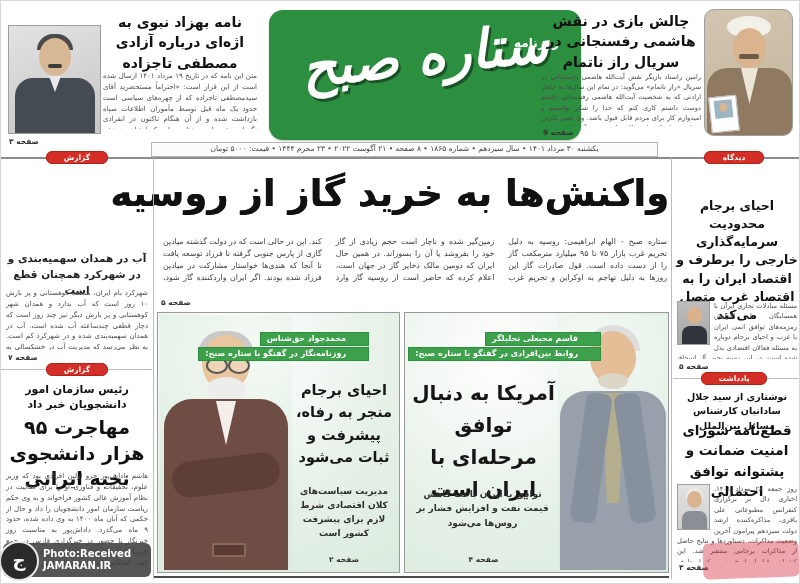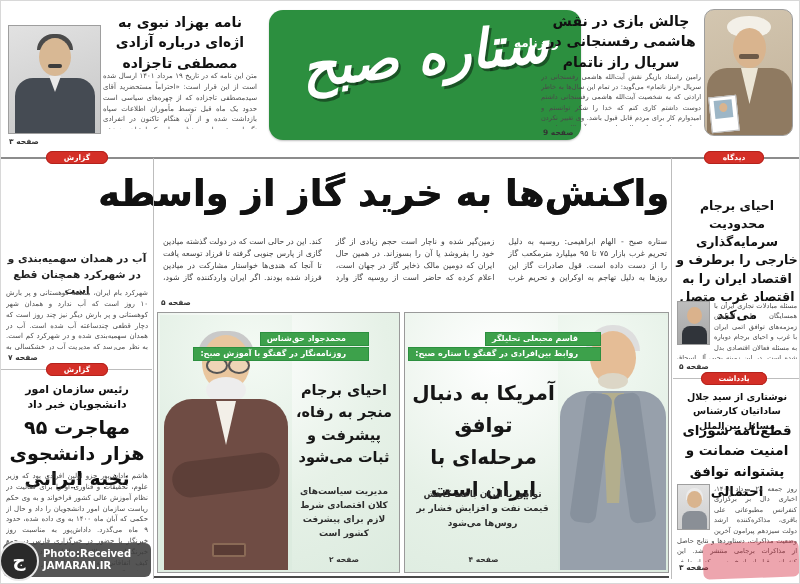--- a/index.html
+++ b/index.html
@@ -71,20 +71,21 @@
     <div class="shape" style="left:40px;top:50px;width:12px;height:16px;background:#e9e9e9;clip-path:polygon(0 0,100% 0,50% 100%);"></div>
   </div>
   <span class="abs pref" style="left:8px;top:136px;">صفحه ۳</span>
   <div class="abs hl" style="left:102px;top:11px;width:154px;font-size:14px;line-height:1.45;text-align:center;">نامه بهزاد نبوی به اژه‌ای درباره آزادی مصطفی تاجزاده</div>
   <div class="abs body-txt" style="left:102px;top:70px;width:154px;height:58px;font-size:7px;overflow:hidden;">متن این نامه که در تاریخ ۱۹ مرداد ۱۴۰۱ ارسال شده است از این قرار است: «احتراماً مستحضرید آقای سیدمصطفی تاجزاده که از چهره‌های سیاسی است حدود یک ماه قبل توسط مأموران اطلاعات سپاه بازداشت شده و از آن هنگام تاکنون در انفرادی نگهداری شده است. نظر به این که ایشان جز نشر نظرات و تحلیل‌های کتبی نداشته است و همه آن‌ها در دسترس همگان بوده و هست...</div>
 
   <div class="abs masthead" style="left:268px;top:9px;width:312px;height:130px;">
     <span class="abs" style="right:22px;top:26px;color:#fff;font-size:12px;font-weight:bold;">روزنامه</span>
     <div class="big">ستاره صبح</div>
   </div>
+  <div class="abs datestrip" style="left:150px;top:141px;width:505px;height:13px;">یکشنبه ۳۰ مرداد ۱۴۰۱ • سال سیزدهم • شماره ۱۸۶۵ • ۸ صفحه • ۲۱ آگوست ۲۰۲۲ • ۲۳ محرم ۱۴۴۴ • قیمت: ۵۰۰۰ تومان</div>
 
   <div class="abs hl" style="left:540px;top:10px;width:160px;font-size:14px;line-height:1.45;text-align:center;">چالش بازی در نقش هاشمی رفسنجانی در سریال راز ناتمام</div>
   <div class="abs body-txt" style="left:540px;top:71px;width:160px;height:54px;font-size:6.6px;overflow:hidden;">رامین راستاد بازیگر نقش آیت‌الله هاشمی رفسنجانی در سریال «راز ناتمام» می‌گوید: در تمام این سال‌ها به خاطر ارادتی که به شخصیت آیت‌الله هاشمی رفسنجانی داشتم دوست داشتم کاری کنم که خدا را شکر توانستم و امیدوارم کار برای مردم قابل قبول باشد. وی تغییر نکردن صدایش را یکی از چالش‌های نقش آیت‌الله هاشمی رفسنجانی می‌داند و می‌گوید از همان اول به کارگردان سریال گفتم که اگر بخواهید...</div>
   <span class="abs pref" style="left:542px;top:127px;">صفحه 9</span>
   <div class="abs photo" style="left:703px;top:8px;width:89px;height:127px;border-radius:10px;background:linear-gradient(160deg,#d3c6b0,#c2b29a);">
     <div class="shape" style="left:22px;top:6px;width:44px;height:22px;border-radius:50%;background:#f3f0e8;"></div>
     <div class="shape" style="left:28px;top:18px;width:33px;height:40px;border-radius:50%;background:#d9b48e;"></div>
     <div class="shape" style="left:34px;top:44px;width:20px;height:5px;border-radius:2px;background:#6d5a48;"></div>
     <div class="shape" style="left:2px;top:58px;width:85px;height:70px;border-radius:20px 20px 0 0;background:#8f7a61;"></div>
     <div class="shape" style="left:36px;top:58px;width:17px;height:36px;background:#ece6d6;clip-path:polygon(0 0,100% 0,50% 100%);"></div>
@@ -110,38 +111,38 @@
   <div class="abs hl" style="left:10px;top:381px;width:132px;font-size:11px;line-height:1.4;text-align:center;">رئیس سازمان امور دانشجویان خبر داد</div>
   <div class="abs hl" style="left:3px;top:414px;width:146px;font-size:19px;line-height:1.35;text-align:center;">مهاجرت ۹۵ هزار دانشجوی نخبه ایرانی</div>
   <div class="abs body-txt" style="left:5px;top:470px;width:142px;height:100px;font-size:7px;overflow:hidden;">هاشم داداش‌پور جزو اولین افرادی بود که وزیر علوم، تحقیقات و فناوری او را برای فعالیت در نظام آموزش عالی کشور فراخواند و به وی حکم ریاست سازمان امور دانشجویان را داد و حال از حکمی که آبان ماه ۱۴۰۰ به وی داده شده، حدود ۹ ماه می‌گذرد. داداش‌پور به مناسبت روز خبرنگار با حضور در خبرگزاری فارس در جمع خبرنگاران به سوالات آن‌ها پاسخ داد و از کم و کیف اتفاقاتی که در سازمان امور دانشجویان می‌افتد گفت. بخش...</div>
 
   <div class="abs wm" style="left:2px;top:542px;width:148px;height:34px;padding:5px 4px 0 40px;box-sizing:border-box;">
     <div class="wm-logo">ج</div>
     <div class="t1">Photo:Received</div>
     <div class="t2">JAMARAN.IR</div>
   </div>
 
-  <div class="abs hl" style="left:158px;top:161px;width:510px;height:64px;font-size:37px;line-height:64px;text-align:center;white-space:nowrap;text-shadow:0.4px 0 0 #111;">واکنش‌ها به خرید گاز از واسطه</div>
+  <div class="abs hl" style="left:158px;top:161px;width:510px;height:64px;font-size:37px;line-height:64px;text-align:center;white-space:nowrap;text-shadow:0.4px 0 0 #111;">واکنش‌ها به خرید گاز از روسیه</div>
   <div class="abs body-txt" style="left:162px;top:235px;width:504px;height:58px;font-size:7.8px;overflow:hidden;column-count:3;column-gap:14px;color:#3c3c3c;">ستاره صبح - الهام ابراهیمی: روسیه به دلیل تحریم غرب بازار ۷۵ تا ۹۵ میلیارد مترمکعب گاز را از دست داده است. قول صادرات گاز این روزها به دلیل تهاجم به اوکراین و تحریم غرب زمین‌گیر شده و ناچار است حجم زیادی از گاز خود را بفروشد یا آن را بسوزاند. در همین حال ایران که دومین مالک ذخایر گاز در جهان است، اعلام کرده که حاضر است از روسیه گاز وارد کند. این در حالی است که در دولت گذشته میادین گازی از پارس جنوبی گرفته تا فرزاد توسعه یافت تا آنجا که هندی‌ها خواستار مشارکت در میادین فرزاد شده بودند. اگر ایران واردکننده گاز شود، وابسته به انرژی روسیه خواهد شد. در ادامه نظرات مخالفان و موافقان این طرح را می‌خوانید.</div>
   <span class="abs pref" style="left:160px;top:297px;">صفحه ۵</span>
 
   <div class="abs gbox" style="left:156px;top:311px;width:243px;height:261px;">
     <div class="abs photo" style="left:2px;top:2px;width:132px;height:255px;border:none;background:radial-gradient(circle at 70% 15%,#f4faf4 0%,#dcebdf 70%);">
       <div class="shape" style="left:38px;top:16px;width:56px;height:24px;border-radius:28px 28px 0 0;background:#c9c9c9;"></div>
       <div class="shape" style="left:42px;top:20px;width:48px;height:56px;border-radius:50%;background:#e9c69e;"></div>
       <div class="shape" style="left:46px;top:42px;width:18px;height:13px;border-radius:50%;border:2px solid #555;background:rgba(255,255,255,.25);"></div>
       <div class="shape" style="left:68px;top:42px;width:18px;height:13px;border-radius:50%;border:2px solid #555;background:rgba(255,255,255,.25);"></div>
       <div class="shape" style="left:46px;top:62px;width:40px;height:26px;border-radius:50%;background:#ededed;"></div>
       <div class="shape" style="left:4px;top:84px;width:124px;height:171px;border-radius:28px 28px 0 0;background:#6f4c44;"></div>
       <div class="shape" style="left:56px;top:86px;width:20px;height:44px;background:#f3efe8;clip-path:polygon(0 0,100% 0,50% 100%);"></div>
       <div class="shape" style="left:12px;top:142px;width:108px;height:36px;border-radius:18px;background:#5d3f38;transform:rotate(-7deg);"></div>
       <div class="shape" style="left:52px;top:228px;width:30px;height:10px;background:#5a3c35;border:2px solid #8a6a56;border-radius:2px;"></div>
     </div>
     <span class="gtag" style="top:20px;right:31px;">محمدجواد حق‌شناس</span>
-    <span class="gtag" style="top:35px;right:31px;">روزنامه‌نگار در گفتگو با آموزش صبح:</span>
+    <span class="gtag" style="top:35px;right:31px;">روزنامه‌نگار در گفتگو با ستاره صبح:</span>
     <div class="abs boxhl" style="left:134px;top:66px;width:104px;font-size:14.5px;line-height:1.55;">احیای برجام منجر به رفاه، پیشرفت و ثبات می‌شود</div>
     <div class="abs boxsub" style="left:136px;top:172px;width:100px;font-size:9px;line-height:1.55;">مدیریت سیاست‌های کلان اقتصادی شرط لازم برای پیشرفت کشور است</div>
     <div class="abs pref" style="left:134px;top:242px;width:104px;text-align:center;">صفحه ۲</div>
   </div>
 
   <div class="abs gbox" style="left:403px;top:311px;width:265px;height:261px;">
     <div class="abs photo" style="left:153px;top:2px;width:110px;height:255px;border:none;background:radial-gradient(circle at 30% 15%,#f4faf4 0%,#dcebdf 70%);">
       <div class="shape" style="left:28px;top:10px;width:54px;height:26px;border-radius:27px 27px 0 0;background:#dedede;"></div>
       <div class="shape" style="left:32px;top:16px;width:46px;height:54px;border-radius:50%;background:#e5bd96;"></div>
       <div class="shape" style="left:40px;top:58px;width:30px;height:16px;border-radius:50%;background:#dcd6c6;"></div>

